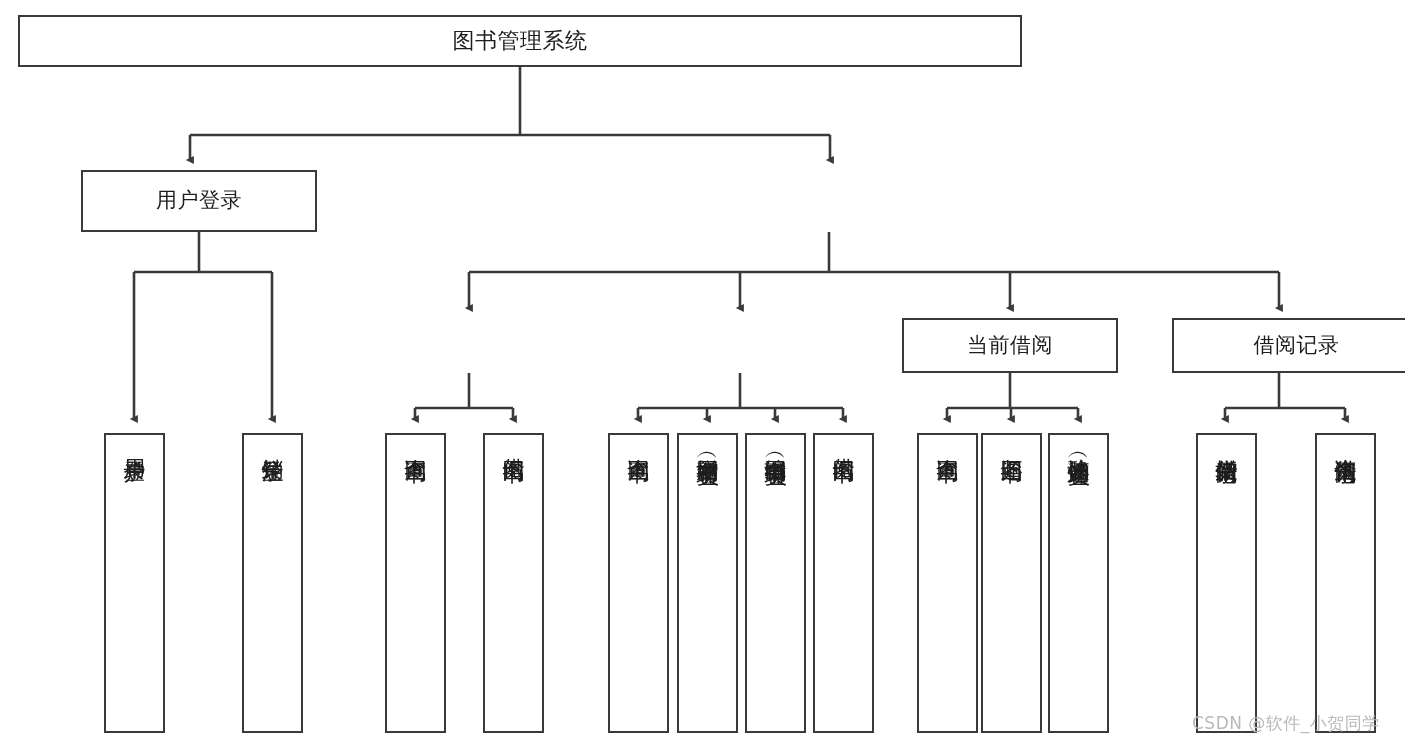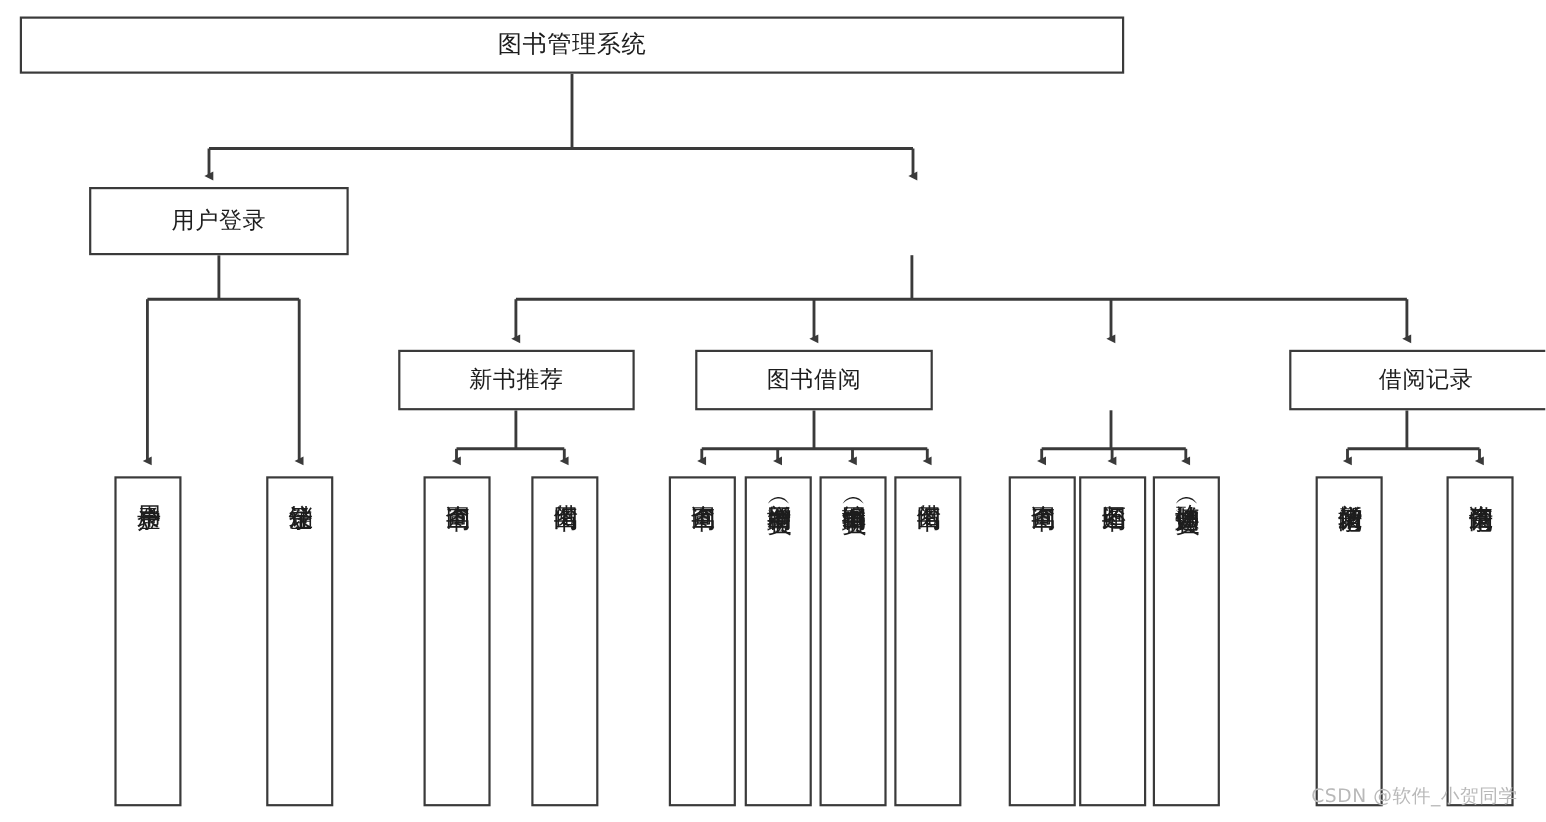--- a/index.html
+++ b/index.html
@@ -131,28 +131,25 @@
 
   <div class="node node-h node-root" style="left:18px; top:15px; width:1004px; height:52px;">
     <span>图书管理系统</span>
   </div>
 
   <div class="node node-h" style="left:81px; top:170px; width:236px; height:62px;">
     <span>用户登录</span>
   </div>
 
 
-  <div class="node node-h" style="left:362px; top:318px; width:215px; height:55px;">
-    <span>新书推荐</span>
-  </div>
-
-  <div class="node node-h" style="left:632px; top:318px; width:216px; height:55px;">
-    <span>图书借阅</span>
-  </div>
-
+
+
+  <div class="node node-h" style="left:902px; top:318px; width:216px; height:55px;">
+    <span>当前借阅</span>
+  </div>
 
   <div class="node node-h" style="left:1172px; top:318px; width:249px; height:55px;">
     <span>借阅记录</span>
   </div>
 
   <div class="node node-v" style="left:104px; top:433px; width:61px; height:300px;">
     <span class="vtext">用户登录</span>
   </div>
 
   <div class="node node-v" style="left:242px; top:433px; width:61px; height:300px;">

